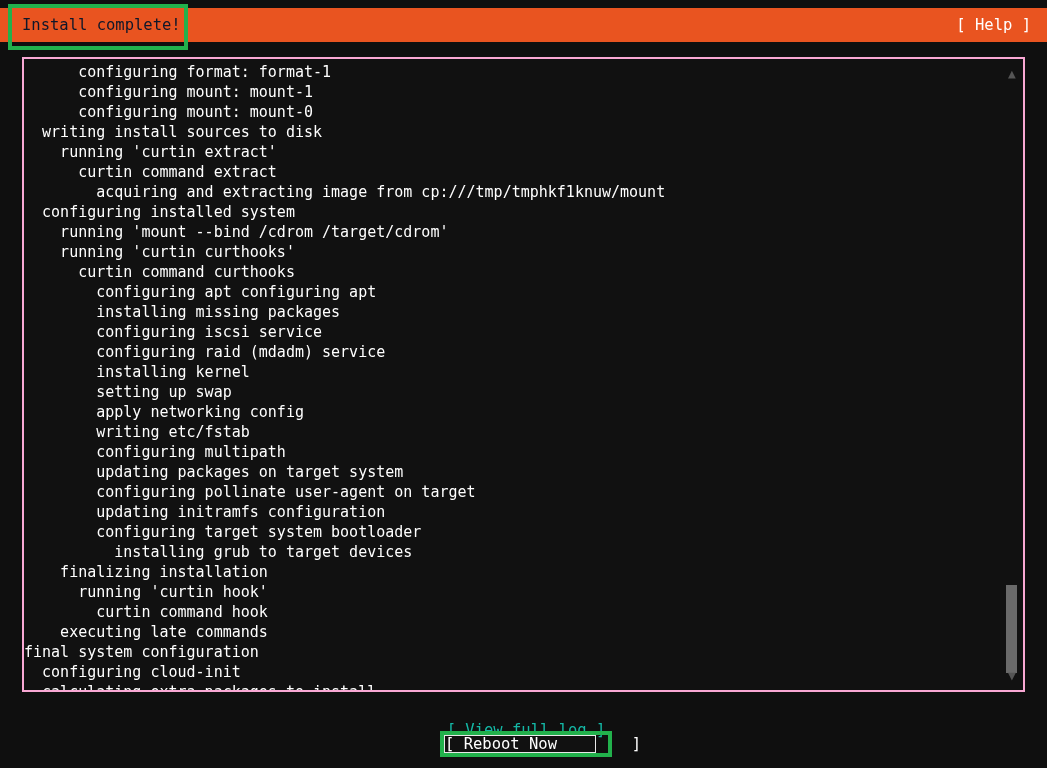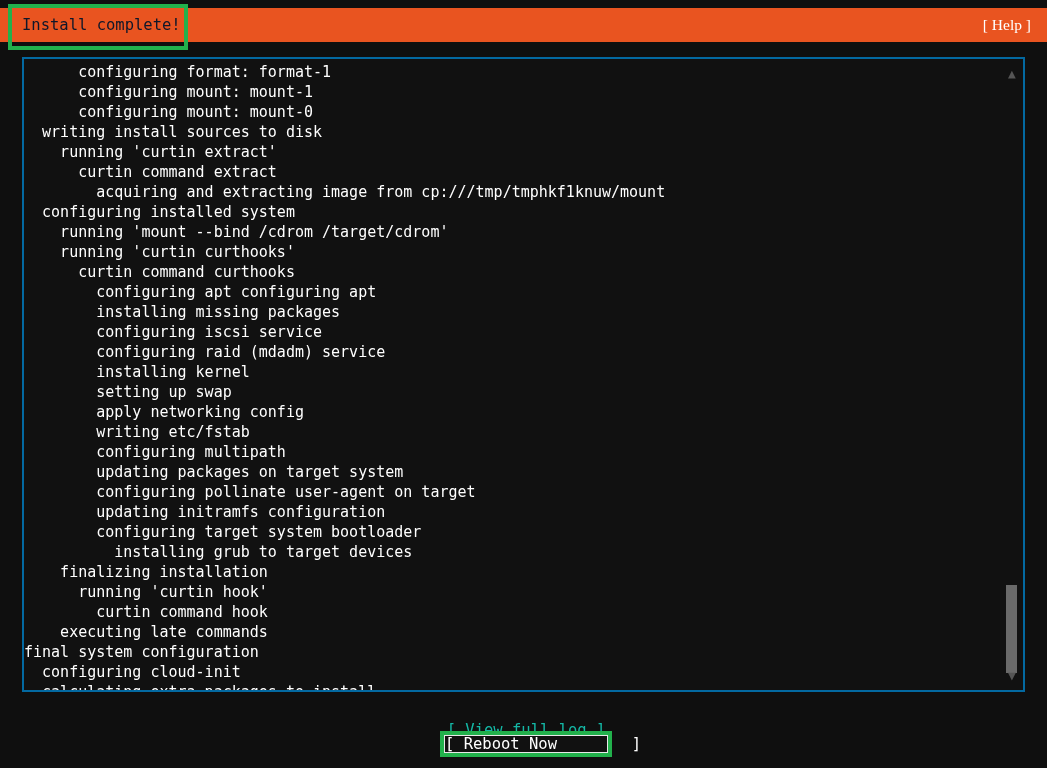--- a/index.html
+++ b/index.html
@@ -37,21 +37,20 @@
   }
   #help-button {
     position: absolute;
     right: 16px;
     top: 7px;
     color: #ffffff;
     font-size: 15.5px;
     line-height: 20px;
     white-space: pre;
     cursor: pointer;
-    font-family: Liberation Serif, serif;
   }
 
   
   .annot-box {
     position: absolute;
     border: 4px solid #22b14c;
     box-sizing: border-box;
     pointer-events: none;
     z-index: 40;
   }
@@ -68,21 +67,21 @@
     height: 26px;
   }
 
   
   #log-panel {
     position: absolute;
     left: 22px;
     top: 57px;
     width: 1003px;
     height: 635px;
-    border: 2px solid #0369a1;
+    border: 2px solid #f9a8d4;
     box-sizing: border-box;
     background: #111111;
     overflow: hidden;
   }
   #log-text {
     position: absolute;
     left: 0px;
     top: 3px;
     right: 24px;
     color: #ffffff;
@@ -151,21 +150,21 @@
     font-family: "DejaVu Sans Mono", "Liberation Mono", monospace;
   }
   #btn-view-log {
     left: 440px;
     top: 28px;
     width: 172px;
   }
   #btn-reboot {
     left: 444px;
     top: 735px;
-    width: 164px;
+    width: 152px;
     height: 18px;
     position: absolute;
     border: 1px solid #e8e8e8;
     box-sizing: border-box;
     background: #111111;
     color: #ffffff;
     font-size: 15.5px;
     line-height: 16px;
     letter-spacing: 0;
     white-space: pre;

